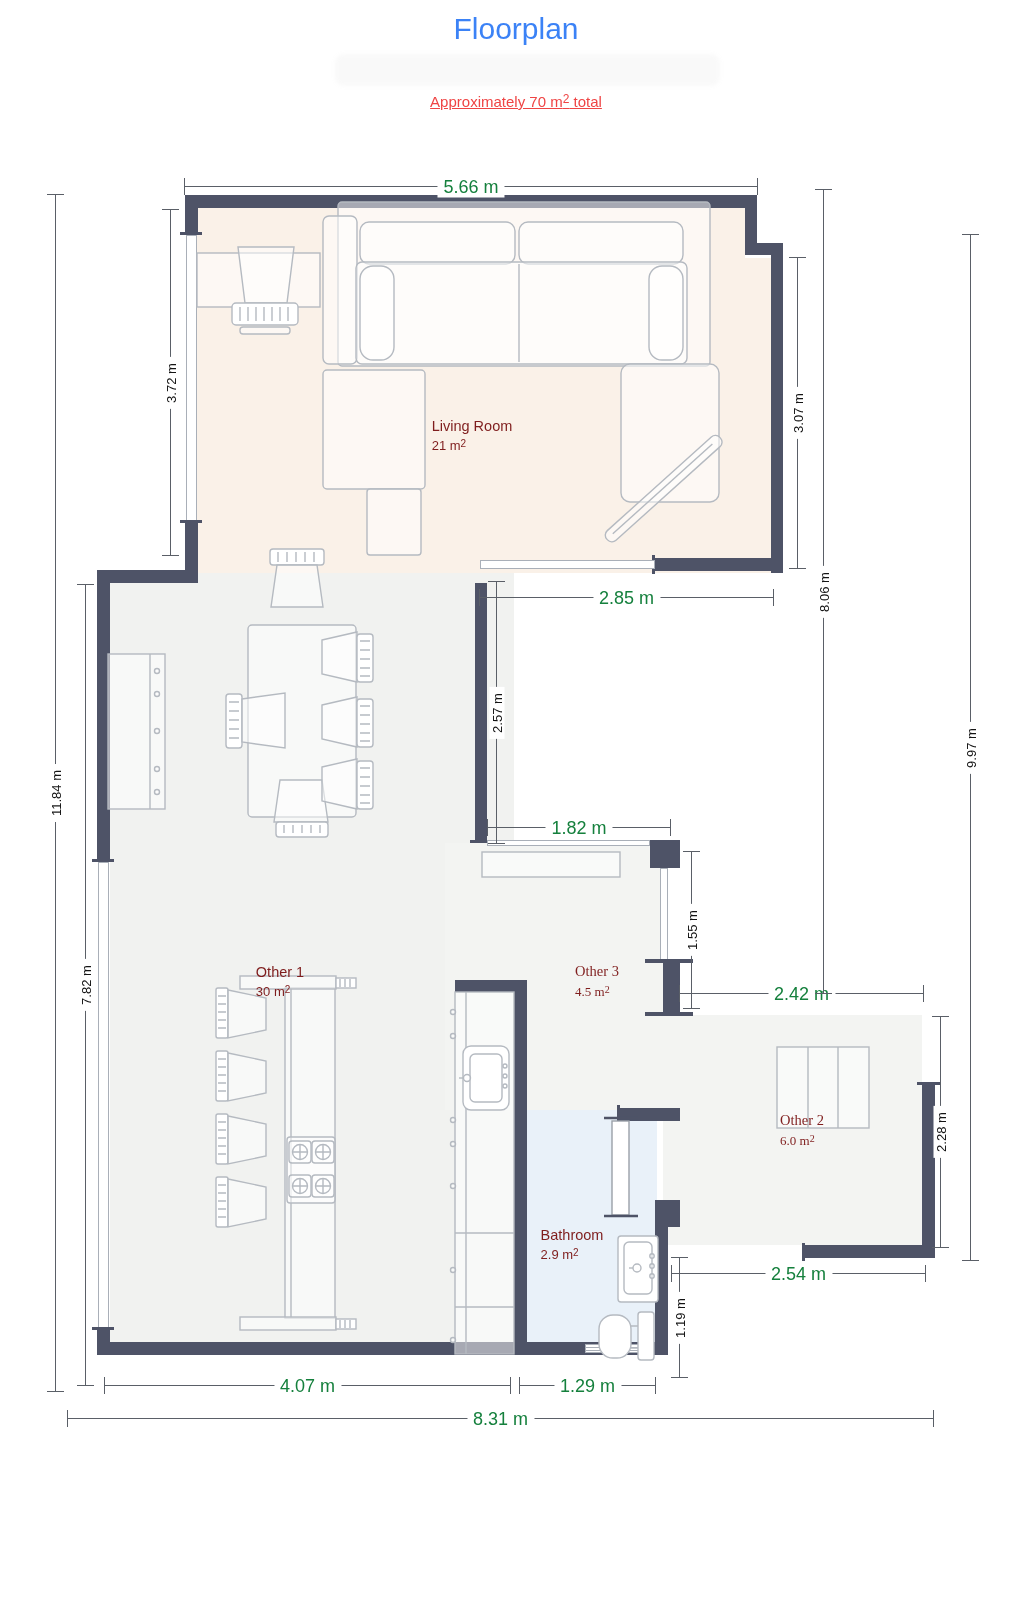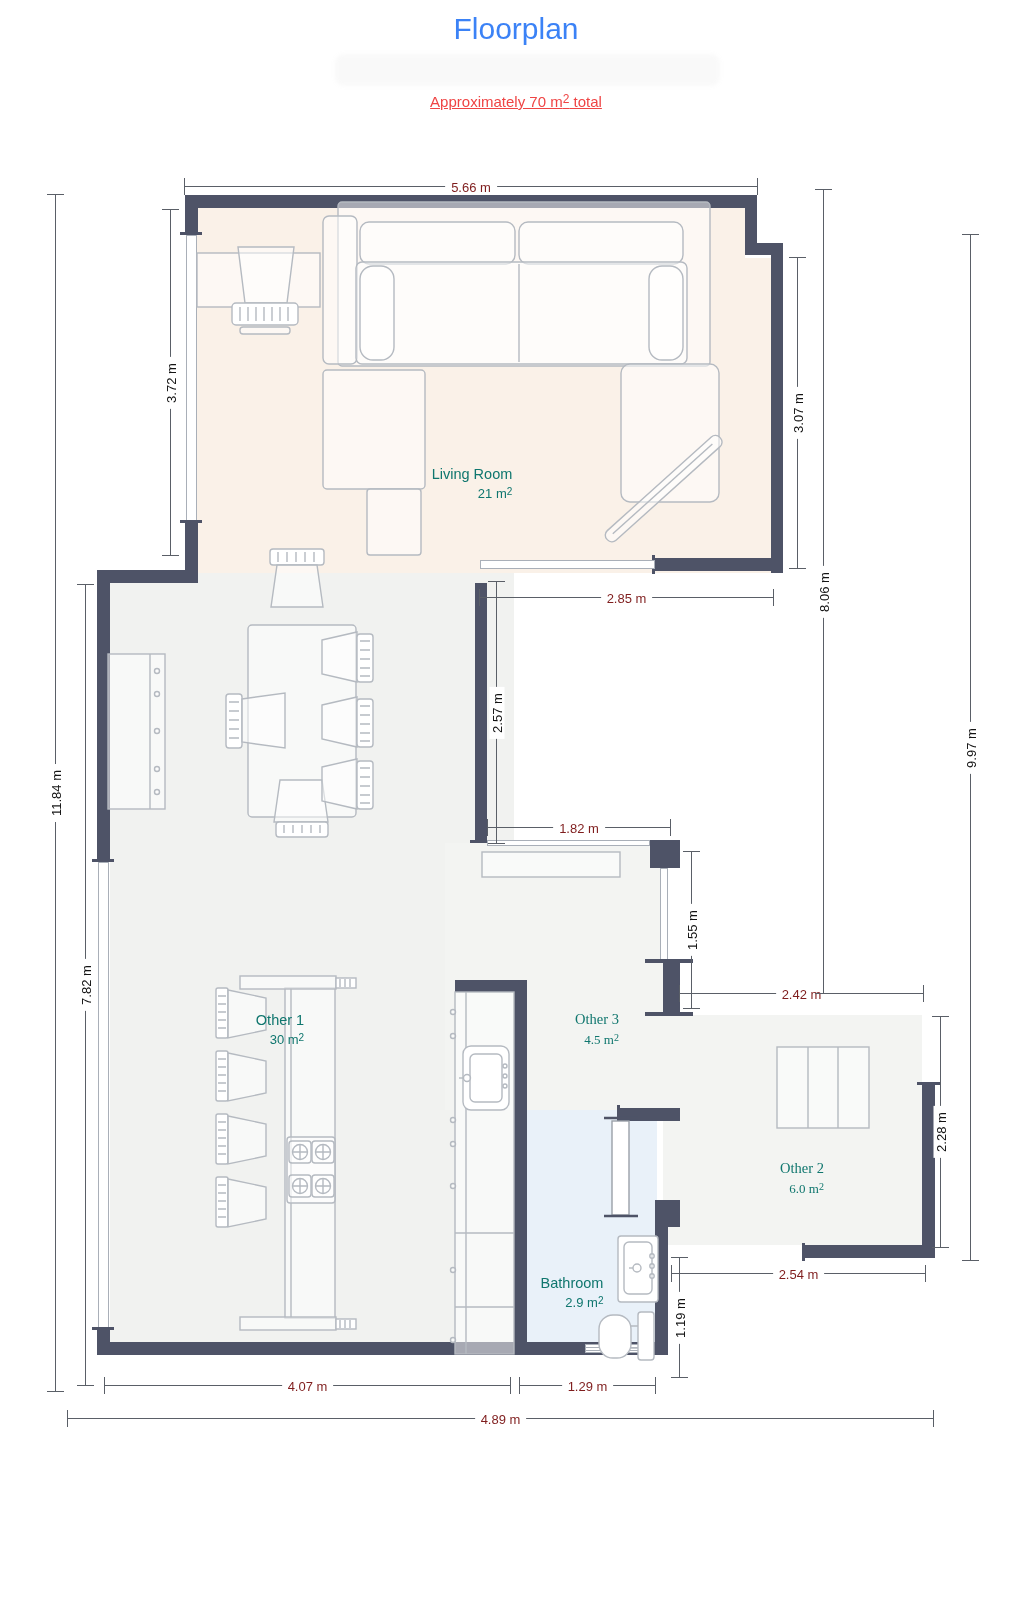--- a/index.html
+++ b/index.html
@@ -7,32 +7,32 @@
   .title{position:absolute;left:0;right:0;top:12px;text-align:center;font-size:30px;color:#3b82f6;}
   .subtitle{position:absolute;left:0;right:0;top:92px;text-align:center;font-size:15px;color:#ef4444;text-decoration:underline;}
   .subtitle sup{font-size:12px;vertical-align:4px;}
   .wm{position:absolute;left:335px;top:54px;width:385px;height:32px;background:rgba(130,130,130,.05);
       border-radius:9px;filter:blur(2px);}
   .floor{position:absolute;}
   .w{position:absolute;background:#4e5367;}
   .cap{position:absolute;background:#4e5367;}
   .win{position:absolute;background:#fff;border:1px solid #a9afb8;box-sizing:border-box;}
   .furn{position:absolute;left:0;top:0;}
-  .room-label{position:absolute;transform:translateX(-50%);text-align:right;color:#0f766e;white-space:nowrap;margin-top:48px;}
+  .room-label{position:absolute;transform:translateX(-50%);text-align:left;color:#7f1d1d;white-space:nowrap;}
   .room-label .rname{font-size:14.5px;}
   .room-label .area{font-size:13px;margin-top:4px;}
   .room-label sup{font-size:10px;vertical-align:3px;}
   .dim-h{position:absolute;border-top:1.4px solid #5a5f67;}
   .dim-h::before,.dim-h::after{content:"";position:absolute;top:-9px;width:1.4px;height:17px;background:#5a5f67;}
   .dim-h::before{left:-1px;} .dim-h::after{right:-1px;}
   .dim-v{position:absolute;border-left:1.4px solid #5a5f67;}
   .dim-v::before,.dim-v::after{content:"";position:absolute;left:-9px;width:17px;height:1.4px;background:#5a5f67;}
   .dim-v::before{top:-1px;} .dim-v::after{bottom:-1px;}
   .dlh{position:absolute;left:50%;top:0;transform:translate(-50%,-50%);background:#fff;padding:0 6px;
-       font-size:13px;color:#7f1d1d;white-space:nowrap;}
+       font-size:18px;color:#15803d;white-space:nowrap;}
   .dlv{position:absolute;left:0;top:50%;transform:translate(-50%,-50%) rotate(-90deg);background:#fff;
        padding:0 6px;font-size:13px;color:#141414;white-space:nowrap;}
 </style>
 </head>
 <body>
 
 <div class="stage">
 
   <div class="wm"></div>
   <div class="title">Floorplan</div>
@@ -275,21 +275,21 @@
   <div class="dim-h" style="left:672px;top:1273px;width:253px;">
     <span class="dlh">2.54 m</span>
     </div>
   <div class="dim-h" style="left:105px;top:1385px;width:405px;">
     <span class="dlh">4.07 m</span>
     </div>
   <div class="dim-h" style="left:520px;top:1385px;width:135px;">
     <span class="dlh">1.29 m</span>
     </div>
   <div class="dim-h" style="left:68px;top:1418px;width:865px;">
-    <span class="dlh">4.89 m</span>
+    <span class="dlh">8.31 m</span>
     </div>
 
   <div class="dim-v" style="left:170px;top:210px;height:345px;">
     <span class="dlv">3.72 m</span>
     </div>
   <div class="dim-v" style="left:797px;top:258px;height:310px;">
     <span class="dlv">3.07 m</span>
     </div>
   <div class="dim-v" style="left:496px;top:582px;height:261px;">
     <span class="dlv">2.57 m</span>

